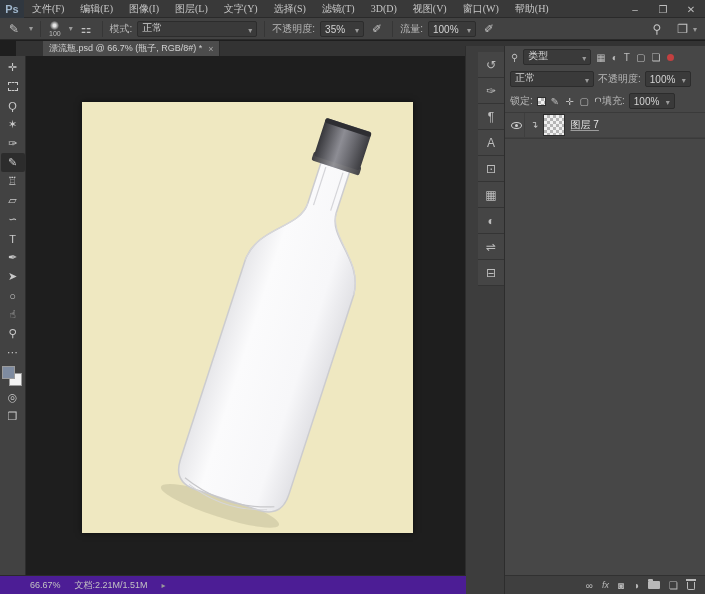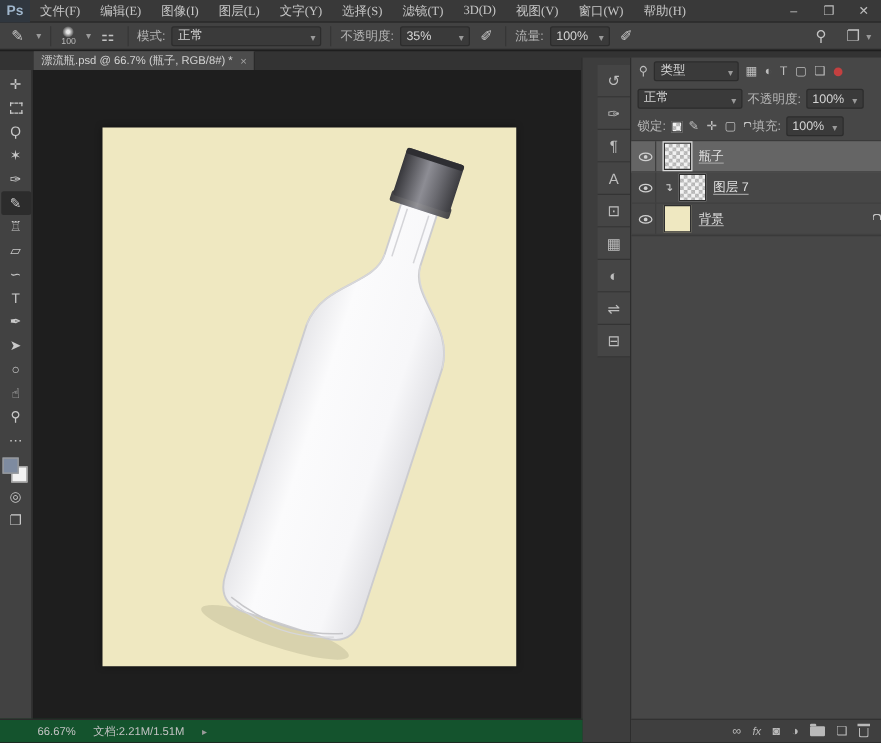--- a/index.html
+++ b/index.html
@@ -32,21 +32,21 @@
   .lbl { color:#b7b7b7; font-size:10px; }
   .brush-preview { display:flex; flex-direction:column; align-items:center;
     line-height:7px; margin:0 1px; }
   .brush-dot { width:9px; height:9px; border-radius:50%;
     background:radial-gradient(circle,#e6e6e6 20%,rgba(230,230,230,0) 75%); }
   .brush-size { font-size:7px; color:#bdbdbd; }
   .opt-icon { color:#c3c3c3; font-size:12px; padding:0 3px; }
   .opt-right { position:absolute; right:8px; top:18px; height:22px;
     display:flex; align-items:center; gap:10px; z-index:6; }
   
-  .tabbar { position:absolute; top:41px; left:0; right:0; height:15px;
+  .tabbar { position:absolute; top:41px; left:16px; right:0; height:15px;
     background:#333333; z-index:3; display:flex; }
   .doc-tab { background:#4c4c4c; border-right:1px solid #2a2a2a;
     padding:0 6px; margin-left:27px; height:15px; display:flex; align-items:center;
     gap:6px; font-size:9px; color:#d2d2d2; max-width:250px; white-space:nowrap; }
   .doc-tab .x { color:#a5a5a5; font-size:9px; }
   
   .toolbox { position:absolute; top:56px; left:0; width:26px; bottom:19px;
     background:#424242; border-right:1px solid #2d2d2d;
     display:flex; flex-direction:column; align-items:center; padding-top:2px; z-index:3; }
   .tool { width:24px; height:19px; display:flex; align-items:center;
@@ -58,21 +58,21 @@
     background:#7e8ba0; border:1px solid #9b9b9b; z-index:2; }
   .bg-swatch { position:absolute; top:7px; left:7px; width:13px; height:13px;
     background:#f2f2f2; border:1px solid #9b9b9b; z-index:1; }
   
   .canvas-area { position:absolute; top:56px; left:27px; width:439px; bottom:19px;
     background:#1e1e1e; overflow:hidden; }
   .canvas-image { position:absolute; left:55px; top:46px; width:331px; height:431px;
     box-shadow:0 0 6px rgba(0,0,0,.6); }
   
   .statusbar { position:absolute; left:0; bottom:0; width:466px; height:19px;
-    background:#14532d; border-top:1px solid #2a2a2a; display:flex;
+    background:#4c1d95; border-top:1px solid #2a2a2a; display:flex;
     align-items:center; gap:14px; padding-left:30px; font-size:9px; color:#c3c3c3; z-index:4; }
   .status-arrow { color:#9a9a9a; font-size:8px; }
   
   .dockstrip { position:absolute; top:46px; right:201px; width:39px; bottom:0;
     background:#3d3d3d; border-left:1px solid #2d2d2d; z-index:3;
     display:flex; flex-direction:column; align-items:flex-end; padding-top:6px; }
   .dock-cell { width:26px; height:26px; border-bottom:1px solid #343434;
     background:#454545; display:flex; align-items:center; justify-content:center;
     color:#bdbdbd; font-size:12px; }
   
@@ -155,21 +155,21 @@
   <span class="caret">▾</span>
   <span class="opt-icon">⚏</span>
   <span class="opt-sep"></span>
   <span class="lbl">模式:</span>
   <span class="field" style="width:120px">
     <span>正常</span>
     <span class="caret" style="margin-left:auto">▾</span>
   </span>
   <span class="opt-sep"></span>
   <span class="lbl">不透明度:</span>
-  <span class="field" style="width:56px">
+  <span class="field" style="width:44px">
     <span>35%</span>
     <span class="caret" style="margin-left:auto">▾</span>
   </span>
   <span class="opt-icon">✐</span>
   <span class="opt-sep"></span>
   <span class="lbl">流量:</span>
   <span class="field" style="width:48px">
     <span>100%</span>
     <span class="caret" style="margin-left:auto">▾</span>
   </span>
@@ -357,42 +357,27 @@
     <span class="mini-icon">▢</span>
     <span class="locksmall"><span class="lockicon"></span></span>
     <span class="lbl" style="margin-left:4px">填充:</span>
     <span class="field" style="width:46px">
       <span>100%</span>
       <span class="caret" style="margin-left:auto">▾</span>
     </span>
   </div>
 
   <div class="layer-list">
-    <div class="layer-row selected">
-      <span class="eyebox">
-          <span class="eye"></span>
-        </span>
-      <span class="thumb checker framed"></span>
-      <span class="layer-name">瓶子</span>
-    </div>
     <div class="layer-row">
       <span class="eyebox">
           <span class="eye"></span>
         </span>
       <span class="clip-arrow">↴</span>
       <span class="thumb checker"></span>
       <span class="layer-name">图层 7</span>
-    </div>
-    <div class="layer-row">
-      <span class="eyebox">
-          <span class="eye"></span>
-        </span>
-      <span class="thumb" style="background:#efe8c1"></span>
-      <span class="layer-name">背景</span>
-      <span class="row-lock"><span class="lockicon"></span></span>
     </div>
   </div>
 
   <div class="panel-bottom">
     <span class="bicon">∞</span>
     <span class="bicon fx-text">fx</span>
     <span class="bicon">◙</span>
     <span class="bicon">◑</span>
     <span class="bicon">
         <span class="foldericon"></span>

